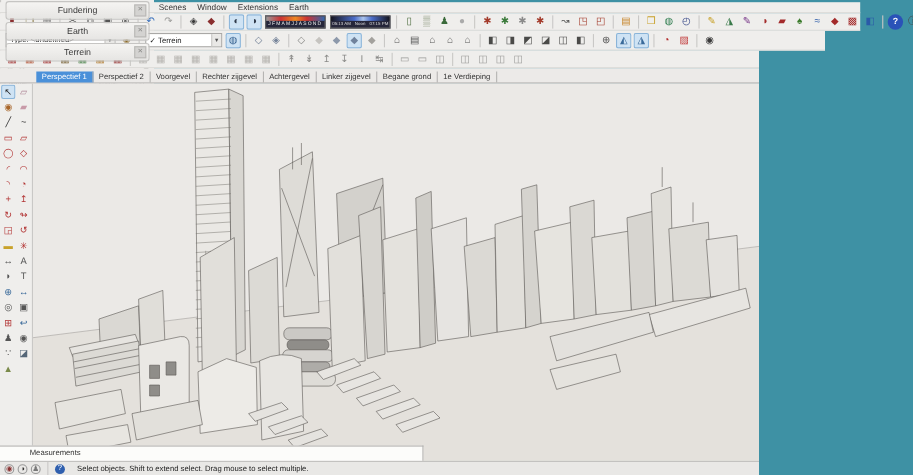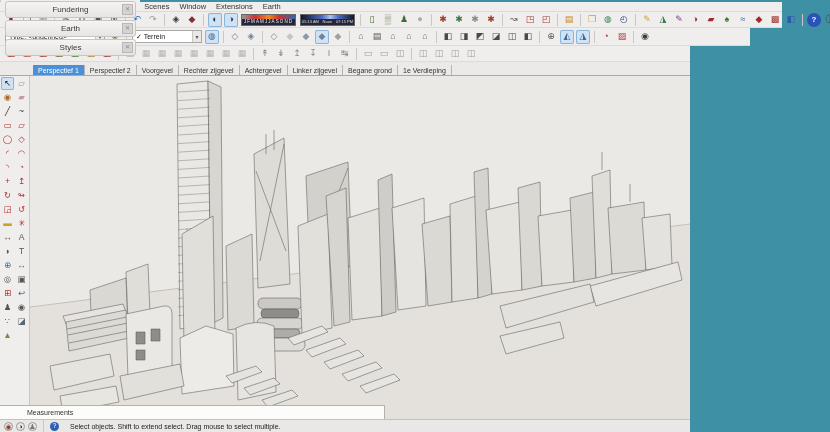--- a/index.html
+++ b/index.html
@@ -420,21 +420,21 @@
   <div id="panel-bars" style="display:flex;flex-direction:column">
       <div class="panel-bar">
         <span class="panel-title">Fundering</span>
         <span class="panel-close">✕</span>
       </div>
       <div class="panel-bar">
         <span class="panel-title">Earth</span>
         <span class="panel-close">✕</span>
       </div>
       <div class="panel-bar">
-        <span class="panel-title">Styles</span>
+        <span class="panel-title">Terrein</span>
         <span class="panel-close">✕</span>
       </div>
     </div>
   <div id="layers-toolbar">
     <span class="lt-icon">⊕</span>
     <span class="lt-icon">⊖</span>
     <span class="lt-icon" id="layers-details">◥</span>
   </div>
   <div id="layers-list">
     <div id="layers-cols">

